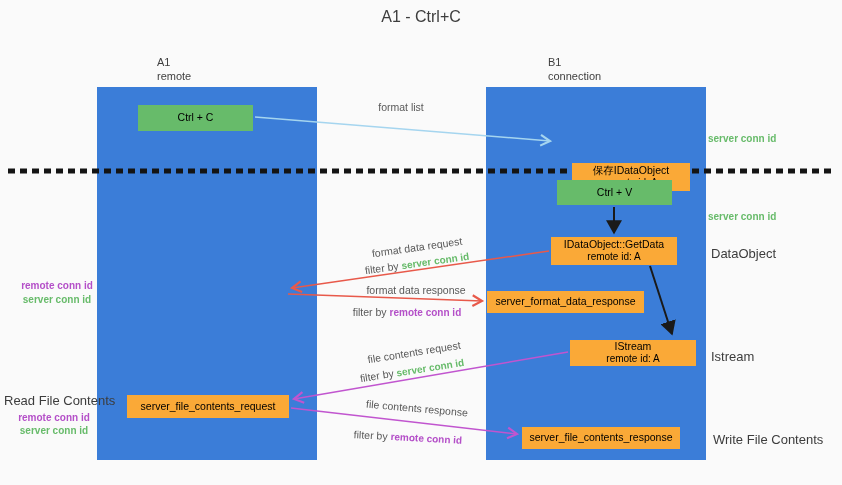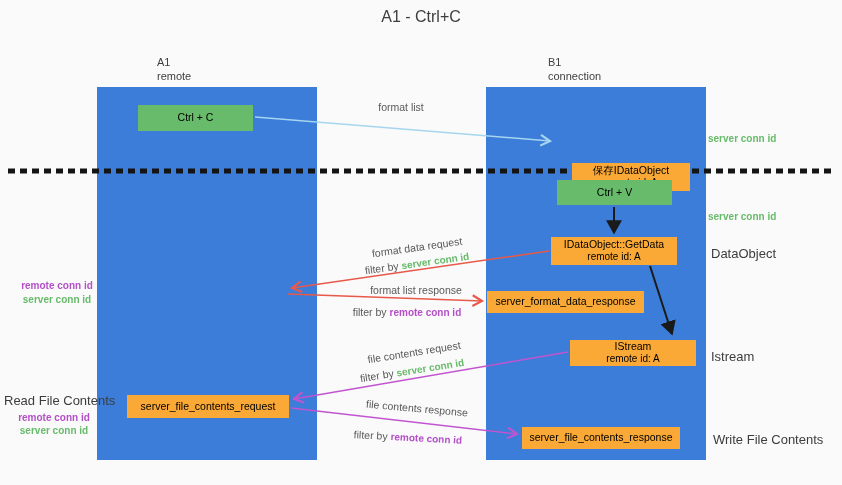--- a/index.html
+++ b/index.html
@@ -117,21 +117,21 @@
   </div>
 
   <div class="elabel" style="left:401px; top:107px; transform:translate(-50%,-50%);">format list</div>
 
   <div class="elabel" style="left:417px; top:247px; transform:translate(-50%,-50%) rotate(-8deg);">format data request</div>
 
   <div class="elabel" style="left:417px; top:263px; transform:translate(-50%,-50%) rotate(-8deg);">
     <span class="fb">filter by</span><span class="tgreen">server conn id</span>
   </div>
 
-  <div class="elabel" style="left:416px; top:290px; transform:translate(-50%,-50%);">format list response</div>
+  <div class="elabel" style="left:416px; top:290px; transform:translate(-50%,-50%);">format data response</div>
 
   <div class="elabel" style="left:407px; top:312px; transform:translate(-50%,-50%);">
     <span class="fb">filter by</span><span class="tpurple">remote conn id</span>
   </div>
 
   <div class="elabel" style="left:414px; top:352px; transform:translate(-50%,-50%) rotate(-9deg);">file contents request</div>
 
   <div class="elabel" style="left:412px; top:370px; transform:translate(-50%,-50%) rotate(-9deg);">
     <span class="fb">filter by</span><span class="tgreen">server conn id</span>
   </div>

